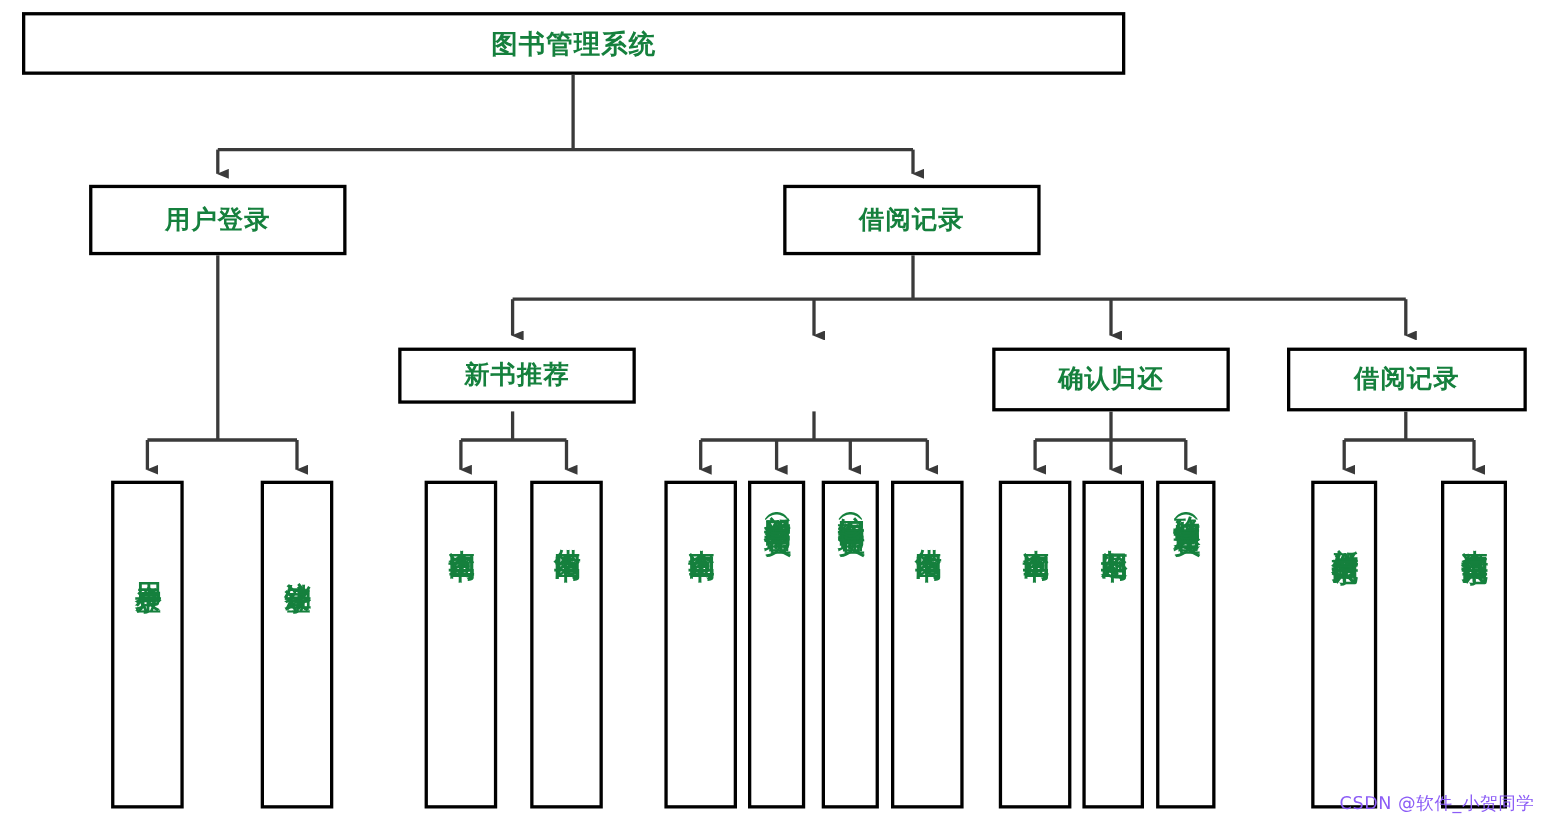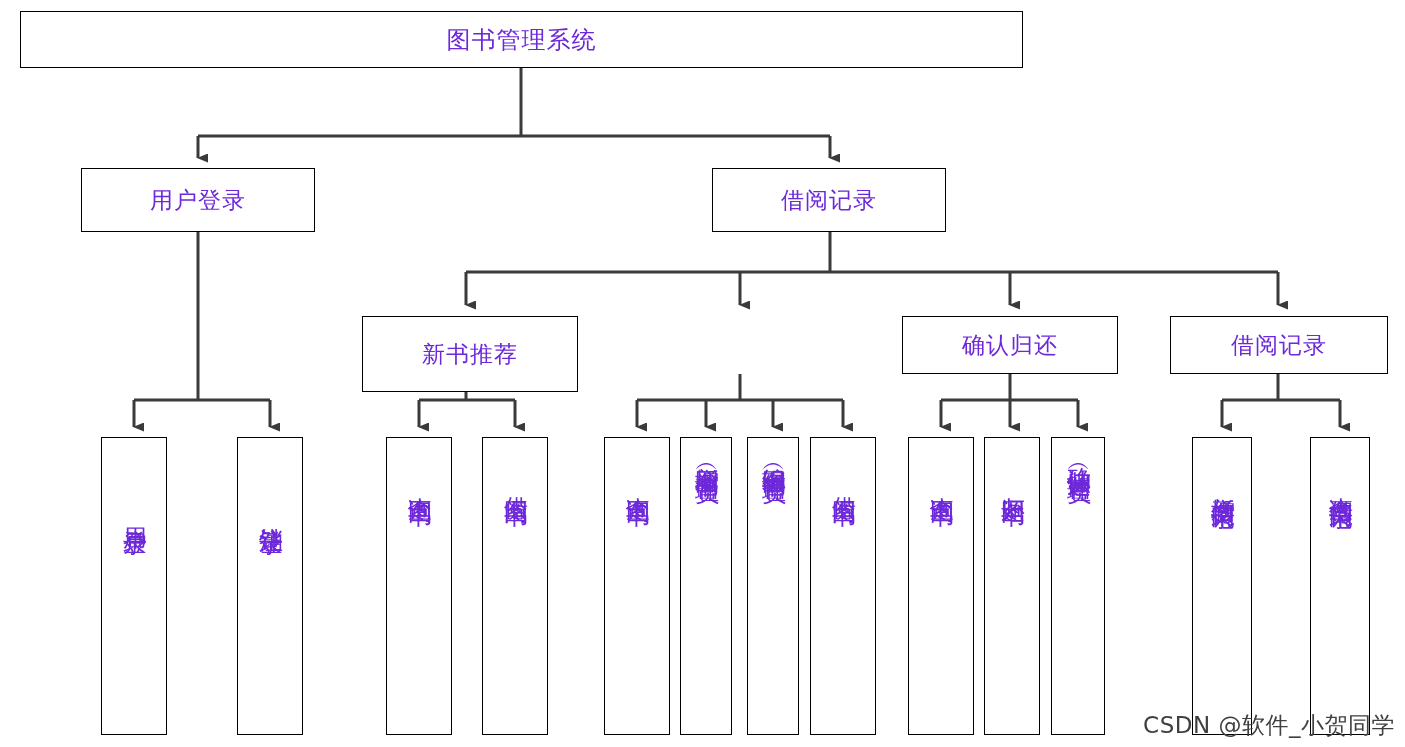--- a/index.html
+++ b/index.html
@@ -22,27 +22,28 @@
     position: absolute;
     left: 0;
     top: 0;
     width: 1405px;
     height: 747px;
     pointer-events: none;
   }
   .node {
     position: absolute;
     box-sizing: border-box;
-    border: 1px solid #000000;
+    border: 3px solid #000000;
     background: #ffffff;
     display: flex;
     align-items: center;
     justify-content: center;
-    color: #6d28d9;
+    color: #15803d;
     z-index: 2;
+    font-weight: bold;
   }
   .node-label {
     display: block;
     white-space: nowrap;
     letter-spacing: 1px;
   }
   
   .node.h .node-label {
     font-size: 23px;
     line-height: 1;
@@ -70,22 +71,22 @@
   .node.v.mid .node-label {
     margin-top: 60px;
   }
   .node.v.mid2 .node-label {
     margin-top: 30px;
   }
   #watermark {
     position: absolute;
     right: 10px;
     bottom: 6px;
-    font-size: 23px;
-    color: #404040;
+    font-size: 16px;
+    color: #8b5cf6;
     letter-spacing: 0.5px;
     z-index: 5;
     white-space: nowrap;
   }
 </style>
 </head>
 <body>
 
 <div id="diagram">
 
@@ -144,21 +145,21 @@
   </div>
 
   <div class="node h" style="left:81px; top:168px; width:234px; height:64px;">
     <span class="node-label">用户登录</span>
   </div>
 
   <div class="node h" style="left:712px; top:168px; width:234px; height:64px;">
     <span class="node-label">借阅记录</span>
   </div>
 
-  <div class="node h" style="left:362px; top:316px; width:216px; height:76px;">
+  <div class="node h" style="left:362px; top:316px; width:216px; height:51px;">
     <span class="node-label">新书推荐</span>
   </div>
 
 
   <div class="node h" style="left:902px; top:316px; width:216px; height:58px;">
     <span class="node-label">确认归还</span>
   </div>
 
   <div class="node h" style="left:1170px; top:316px; width:218px; height:58px;">
     <span class="node-label">借阅记录</span>

